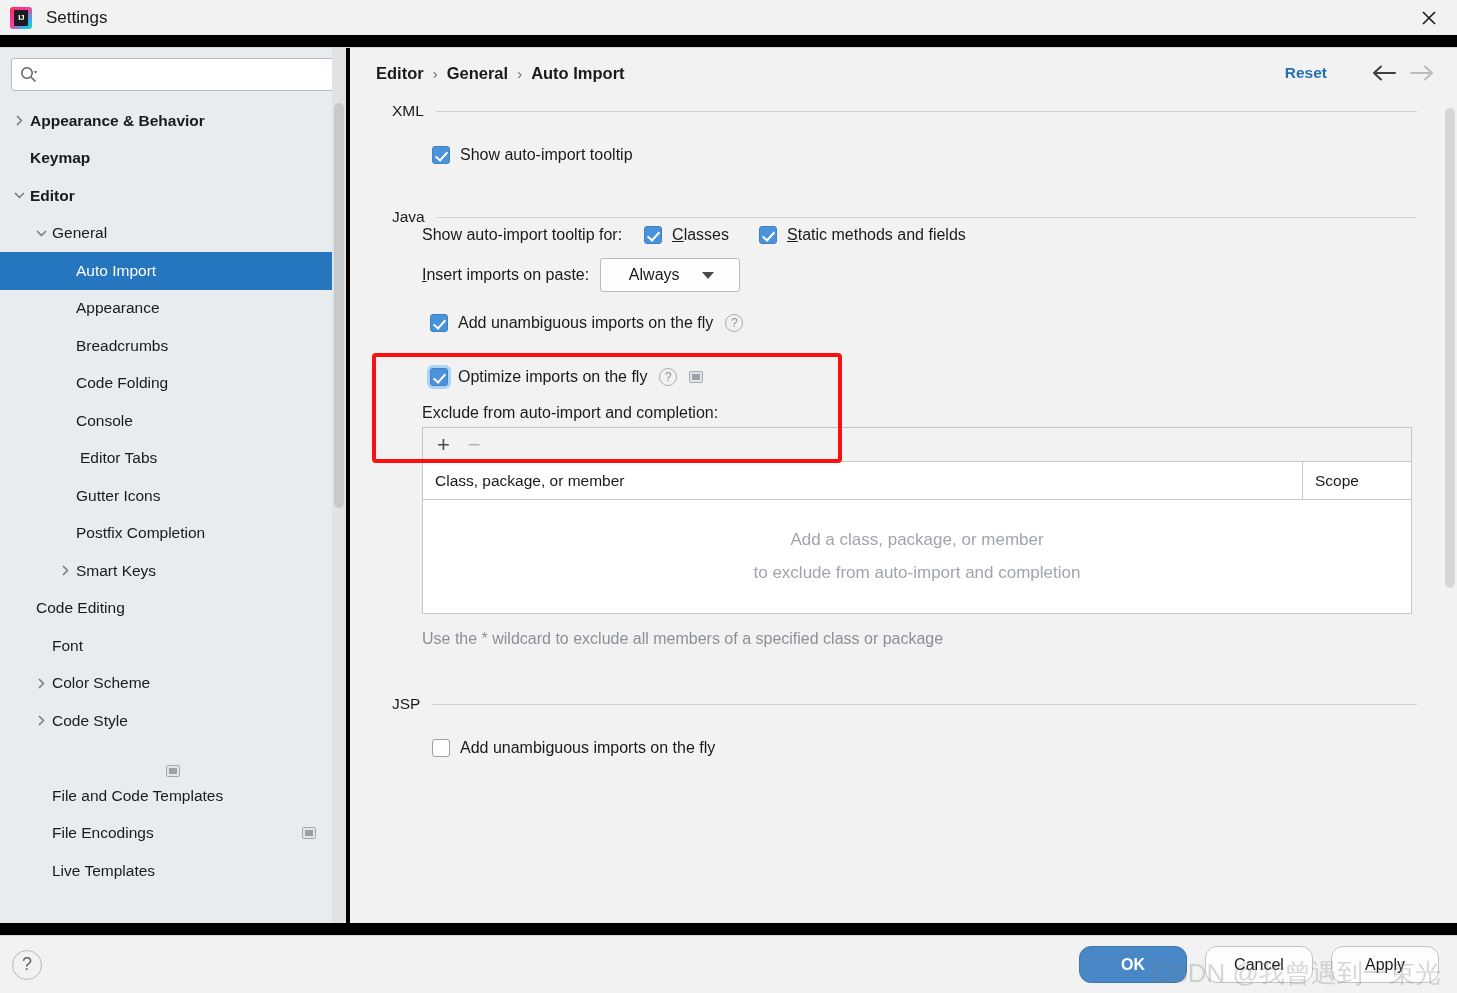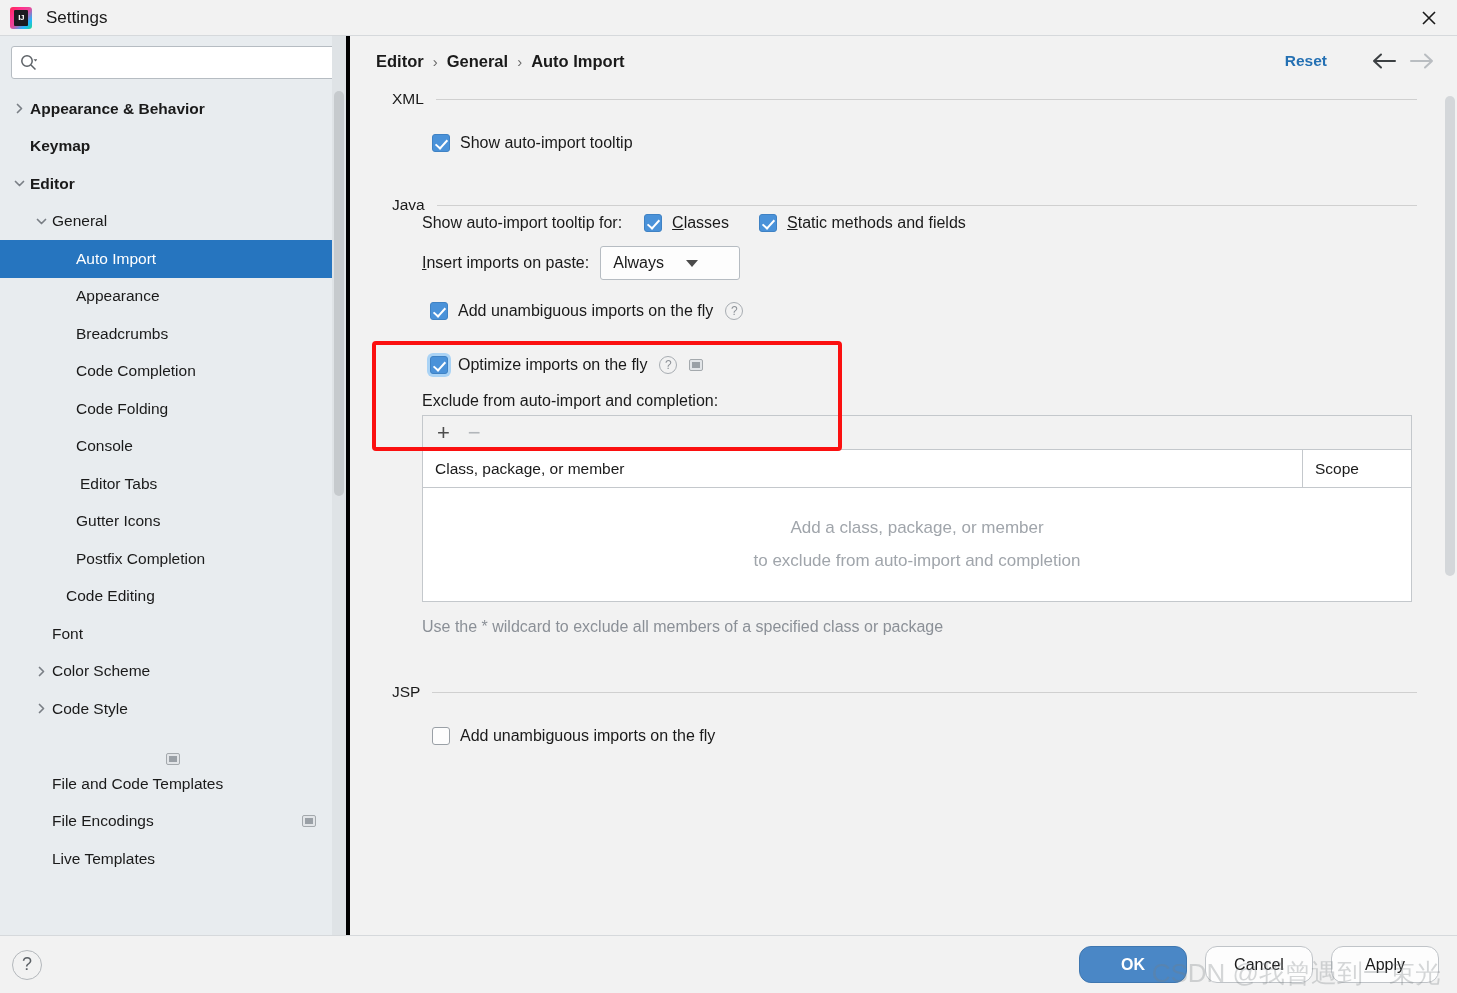--- a/index.html
+++ b/index.html
@@ -9,21 +9,21 @@
     overflow: hidden;
     background: #f2f2f2;
     font-family: "Liberation Sans", sans-serif;
     -webkit-font-smoothing: antialiased;
   }
 
   .window {
     position: relative;
     width: 1457px; height: 993px;
     background: #000000;
-    display: flex; flex-direction: column;
+    display: flex; flex-direction: column; gap: 12px;
   }
 
   
   .titlebar {
     height: 35px;
     background: #f2f2f2;
     display: flex; align-items: center;
     flex: 0 0 35px;
     position: relative;
   }
@@ -189,21 +189,21 @@
     position: relative; flex: 0 0 14px;
   }
   .scope-ic::after {
     content: ""; position: absolute; left: 2px; right: 2px; top: 2px; bottom: 2px;
     background: #9aa0a6;
   }
 
   .select {
     height: 34px; min-width: 140px;
     background: #fdfdfd; border: 1px solid #b6bcc2; border-radius: 3px;
-    display: flex; align-items: center; justify-content: flex-start;
+    display: flex; align-items: center; justify-content: center;
     padding: 0 10px 0 12px; font-size: 16px; color: #1a1a1a;
     cursor: pointer; margin-left: 11px;
   }
   .caret {
     width: 0; height: 0; margin-left: 22px;
     border-left: 6px solid transparent; border-right: 6px solid transparent;
     border-top: 7px solid #4a4a4a;
   }
 
   
@@ -378,63 +378,63 @@
               </svg>
             </span>
             <span class="tree-label">Breadcrumbs</span>
           </div>
           <div class="tree-item" style="padding-left: 54px;">
             <span class="arrow empty">
               <svg width="13" height="13" viewBox="0 0 13 13">
                 <path d="M4.5 2.5 L8.5 6.5 L4.5 10.5" stroke="#7a7f85" stroke-width="1.7" fill="none" stroke-linecap="round" stroke-linejoin="round"></path>
               </svg>
             </span>
-            <span class="tree-label">Code Completion</span>
+            <span class="tree-label">Code Folding</span>
           </div>
           <div class="tree-item" style="padding-left: 54px;">
             <span class="arrow empty">
               <svg width="13" height="13" viewBox="0 0 13 13">
                 <path d="M4.5 2.5 L8.5 6.5 L4.5 10.5" stroke="#7a7f85" stroke-width="1.7" fill="none" stroke-linecap="round" stroke-linejoin="round"></path>
               </svg>
             </span>
-            <span class="tree-label">Code Folding</span>
+            <span class="tree-label">Console</span>
+          </div>
+          <div class="tree-item" style="padding-left: 58px;">
+            <span class="arrow empty">
+              <svg width="13" height="13" viewBox="0 0 13 13">
+                <path d="M4.5 2.5 L8.5 6.5 L4.5 10.5" stroke="#7a7f85" stroke-width="1.7" fill="none" stroke-linecap="round" stroke-linejoin="round"></path>
+              </svg>
+            </span>
+            <span class="tree-label">Editor Tabs</span>
           </div>
           <div class="tree-item" style="padding-left: 54px;">
             <span class="arrow empty">
               <svg width="13" height="13" viewBox="0 0 13 13">
                 <path d="M4.5 2.5 L8.5 6.5 L4.5 10.5" stroke="#7a7f85" stroke-width="1.7" fill="none" stroke-linecap="round" stroke-linejoin="round"></path>
               </svg>
             </span>
-            <span class="tree-label">Console</span>
-          </div>
-          <div class="tree-item" style="padding-left: 58px;">
-            <span class="arrow empty">
-              <svg width="13" height="13" viewBox="0 0 13 13">
-                <path d="M4.5 2.5 L8.5 6.5 L4.5 10.5" stroke="#7a7f85" stroke-width="1.7" fill="none" stroke-linecap="round" stroke-linejoin="round"></path>
-              </svg>
-            </span>
-            <span class="tree-label">Editor Tabs</span>
+            <span class="tree-label">Gutter Icons</span>
           </div>
           <div class="tree-item" style="padding-left: 54px;">
             <span class="arrow empty">
               <svg width="13" height="13" viewBox="0 0 13 13">
                 <path d="M4.5 2.5 L8.5 6.5 L4.5 10.5" stroke="#7a7f85" stroke-width="1.7" fill="none" stroke-linecap="round" stroke-linejoin="round"></path>
               </svg>
             </span>
-            <span class="tree-label">Gutter Icons</span>
+            <span class="tree-label">Postfix Completion</span>
           </div>
           <div class="tree-item" style="padding-left: 54px;">
-            <span class="arrow empty">
-              <svg width="13" height="13" viewBox="0 0 13 13">
-                <path d="M4.5 2.5 L8.5 6.5 L4.5 10.5" stroke="#7a7f85" stroke-width="1.7" fill="none" stroke-linecap="round" stroke-linejoin="round"></path>
-              </svg>
-            </span>
-            <span class="tree-label">Postfix Completion</span>
-          </div>
-          <div class="tree-item" style="padding-left: 44px;">
+            <span class="arrow">
+              <svg width="13" height="13" viewBox="0 0 13 13">
+                <path d="M4.5 2.5 L8.5 6.5 L4.5 10.5" stroke="#7a7f85" stroke-width="1.7" fill="none" stroke-linecap="round" stroke-linejoin="round"></path>
+              </svg>
+            </span>
+            <span class="tree-label">Smart Keys</span>
+          </div>
+          <div class="tree-item" style="padding-left: 14px;">
             <span class="arrow empty">
               <svg width="13" height="13" viewBox="0 0 13 13">
                 <path d="M4.5 2.5 L8.5 6.5 L4.5 10.5" stroke="#7a7f85" stroke-width="1.7" fill="none" stroke-linecap="round" stroke-linejoin="round"></path>
               </svg>
             </span>
             <span class="tree-label">Code Editing</span>
           </div>
           <div class="tree-item" style="padding-left: 30px;">
             <span class="arrow empty">
               <svg width="13" height="13" viewBox="0 0 13 13">

